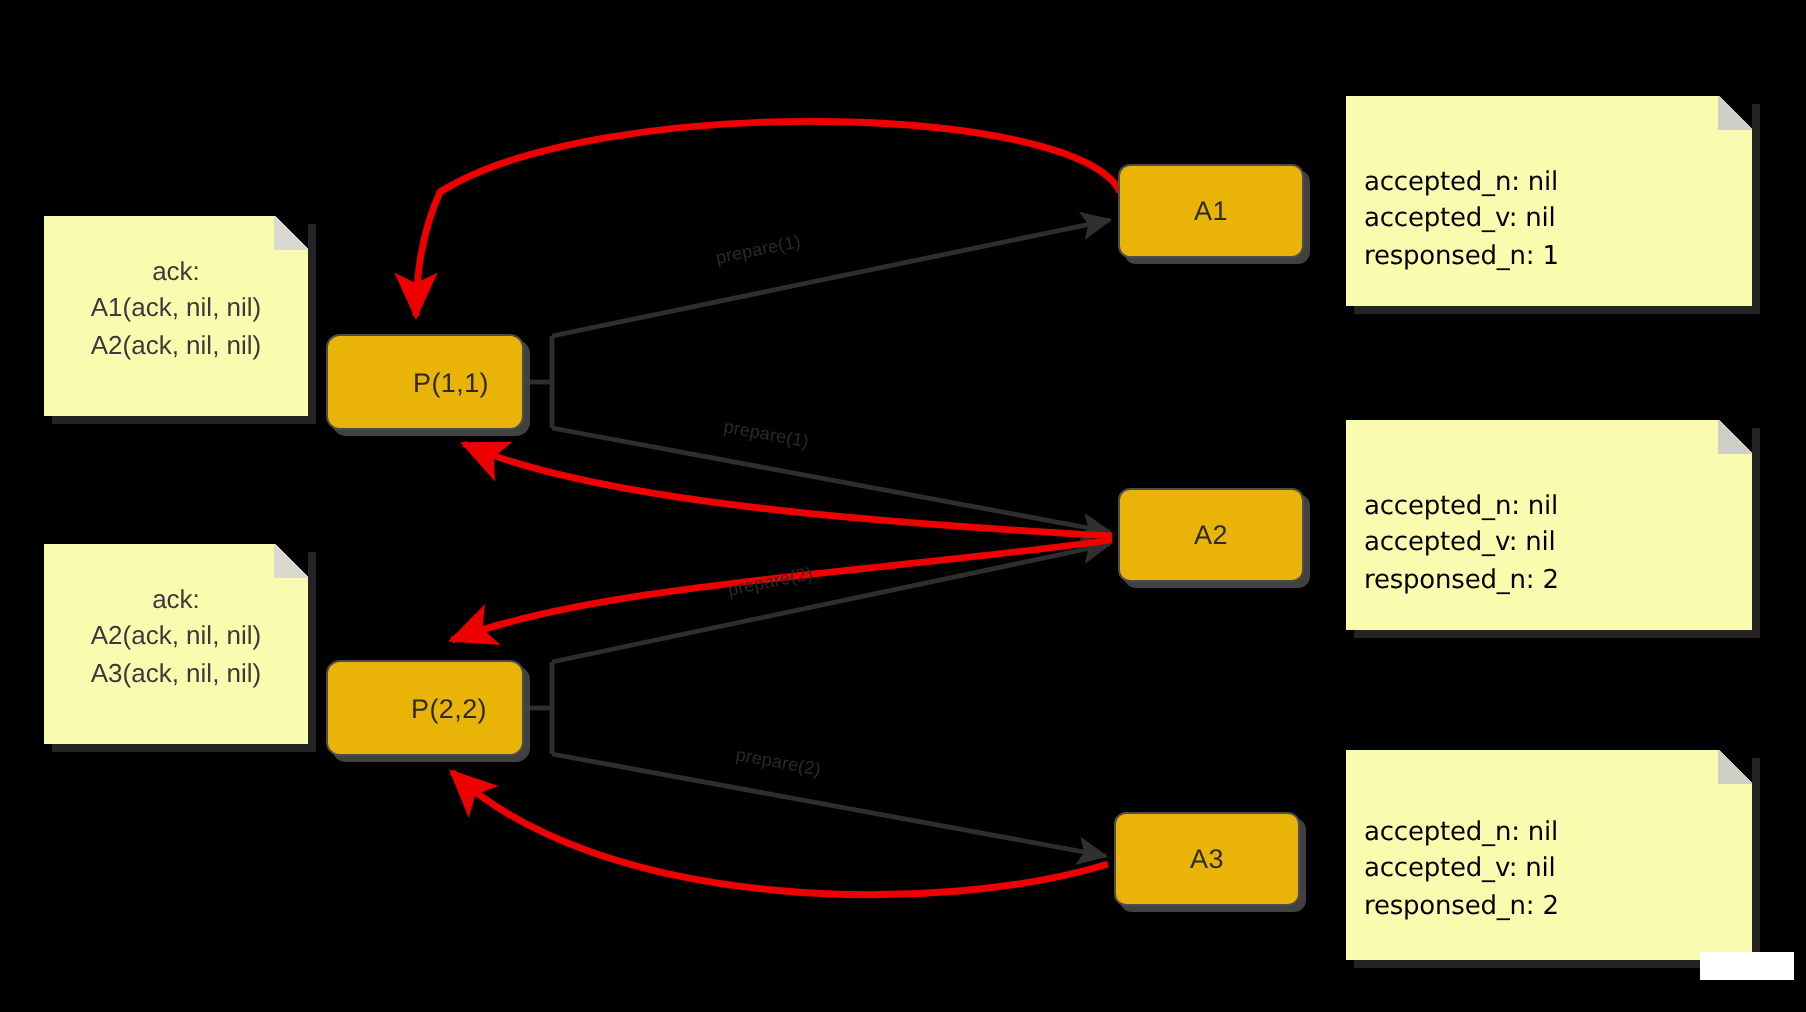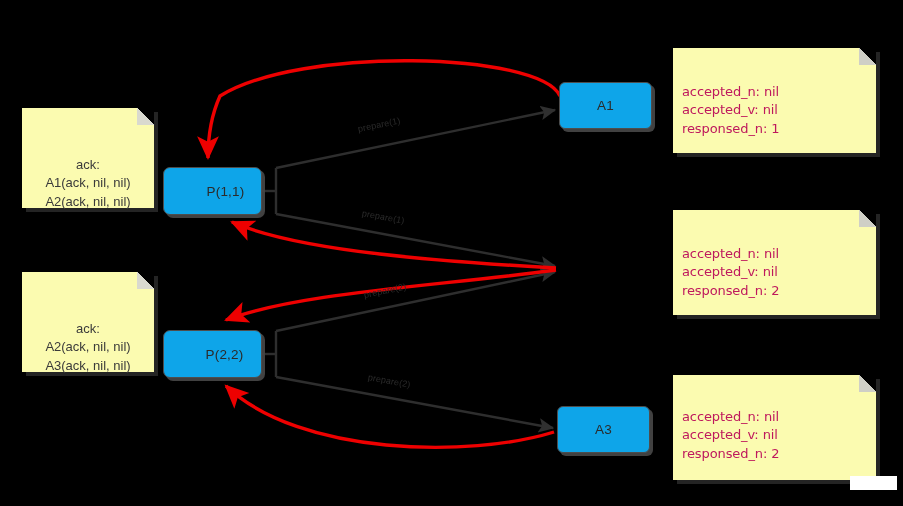--- a/index.html
+++ b/index.html
@@ -18,21 +18,21 @@
   
   #edges{
     position:absolute;left:0;top:0;
     width:903px;height:506px;
     pointer-events:none;
   }
 
   
   .node{
     position:absolute;
-    background:#0ea5e9;
+    background:#eab308;
     border:1px solid #4d4d4d;
     box-sizing:border-box;
     display:flex;
     align-items:center;
     justify-content:center;
     color:#2b2b2b;
     font-size:13.5px;
     letter-spacing:.2px;
     box-shadow:3px 3px 0 rgba(70,70,70,.92);
   }
@@ -61,27 +61,26 @@
     left:0;right:0;
     white-space:pre;
     line-height:1.42;
   }
 
   
   .note.left .note-body{
     text-align:center;
     font-size:13px;
     color:#3a3a3a;
-    margin-top:29px;
   }
   
   .note.right .note-body{
     text-align:left;
     font-size:13px;
-    color:#be185d;
+    color:#000000;
     font-family:"DejaVu Sans", sans-serif;
     letter-spacing:-.1px;
   }
 
   .note.right .white-strip{
     position:absolute;
     background:#ffffff;
   }
 
   
@@ -185,18 +184,21 @@
   </div>
 
   <div class="node proposer" style="left:163px;top:330px;width:99px;height:48px;padding-left:24px;">
     <span>P(2,2)</span>
   </div>
 
   <div class="node acceptor" style="left:559px;top:82px;width:93px;height:47px;">
     <span>A1</span>
   </div>
 
+  <div class="node acceptor" style="left:559px;top:244px;width:93px;height:47px;">
+    <span>A2</span>
+  </div>
 
   <div class="node acceptor" style="left:557px;top:406px;width:93px;height:47px;">
     <span>A3</span>
   </div>
 
 </div>
 
 </body></html>

